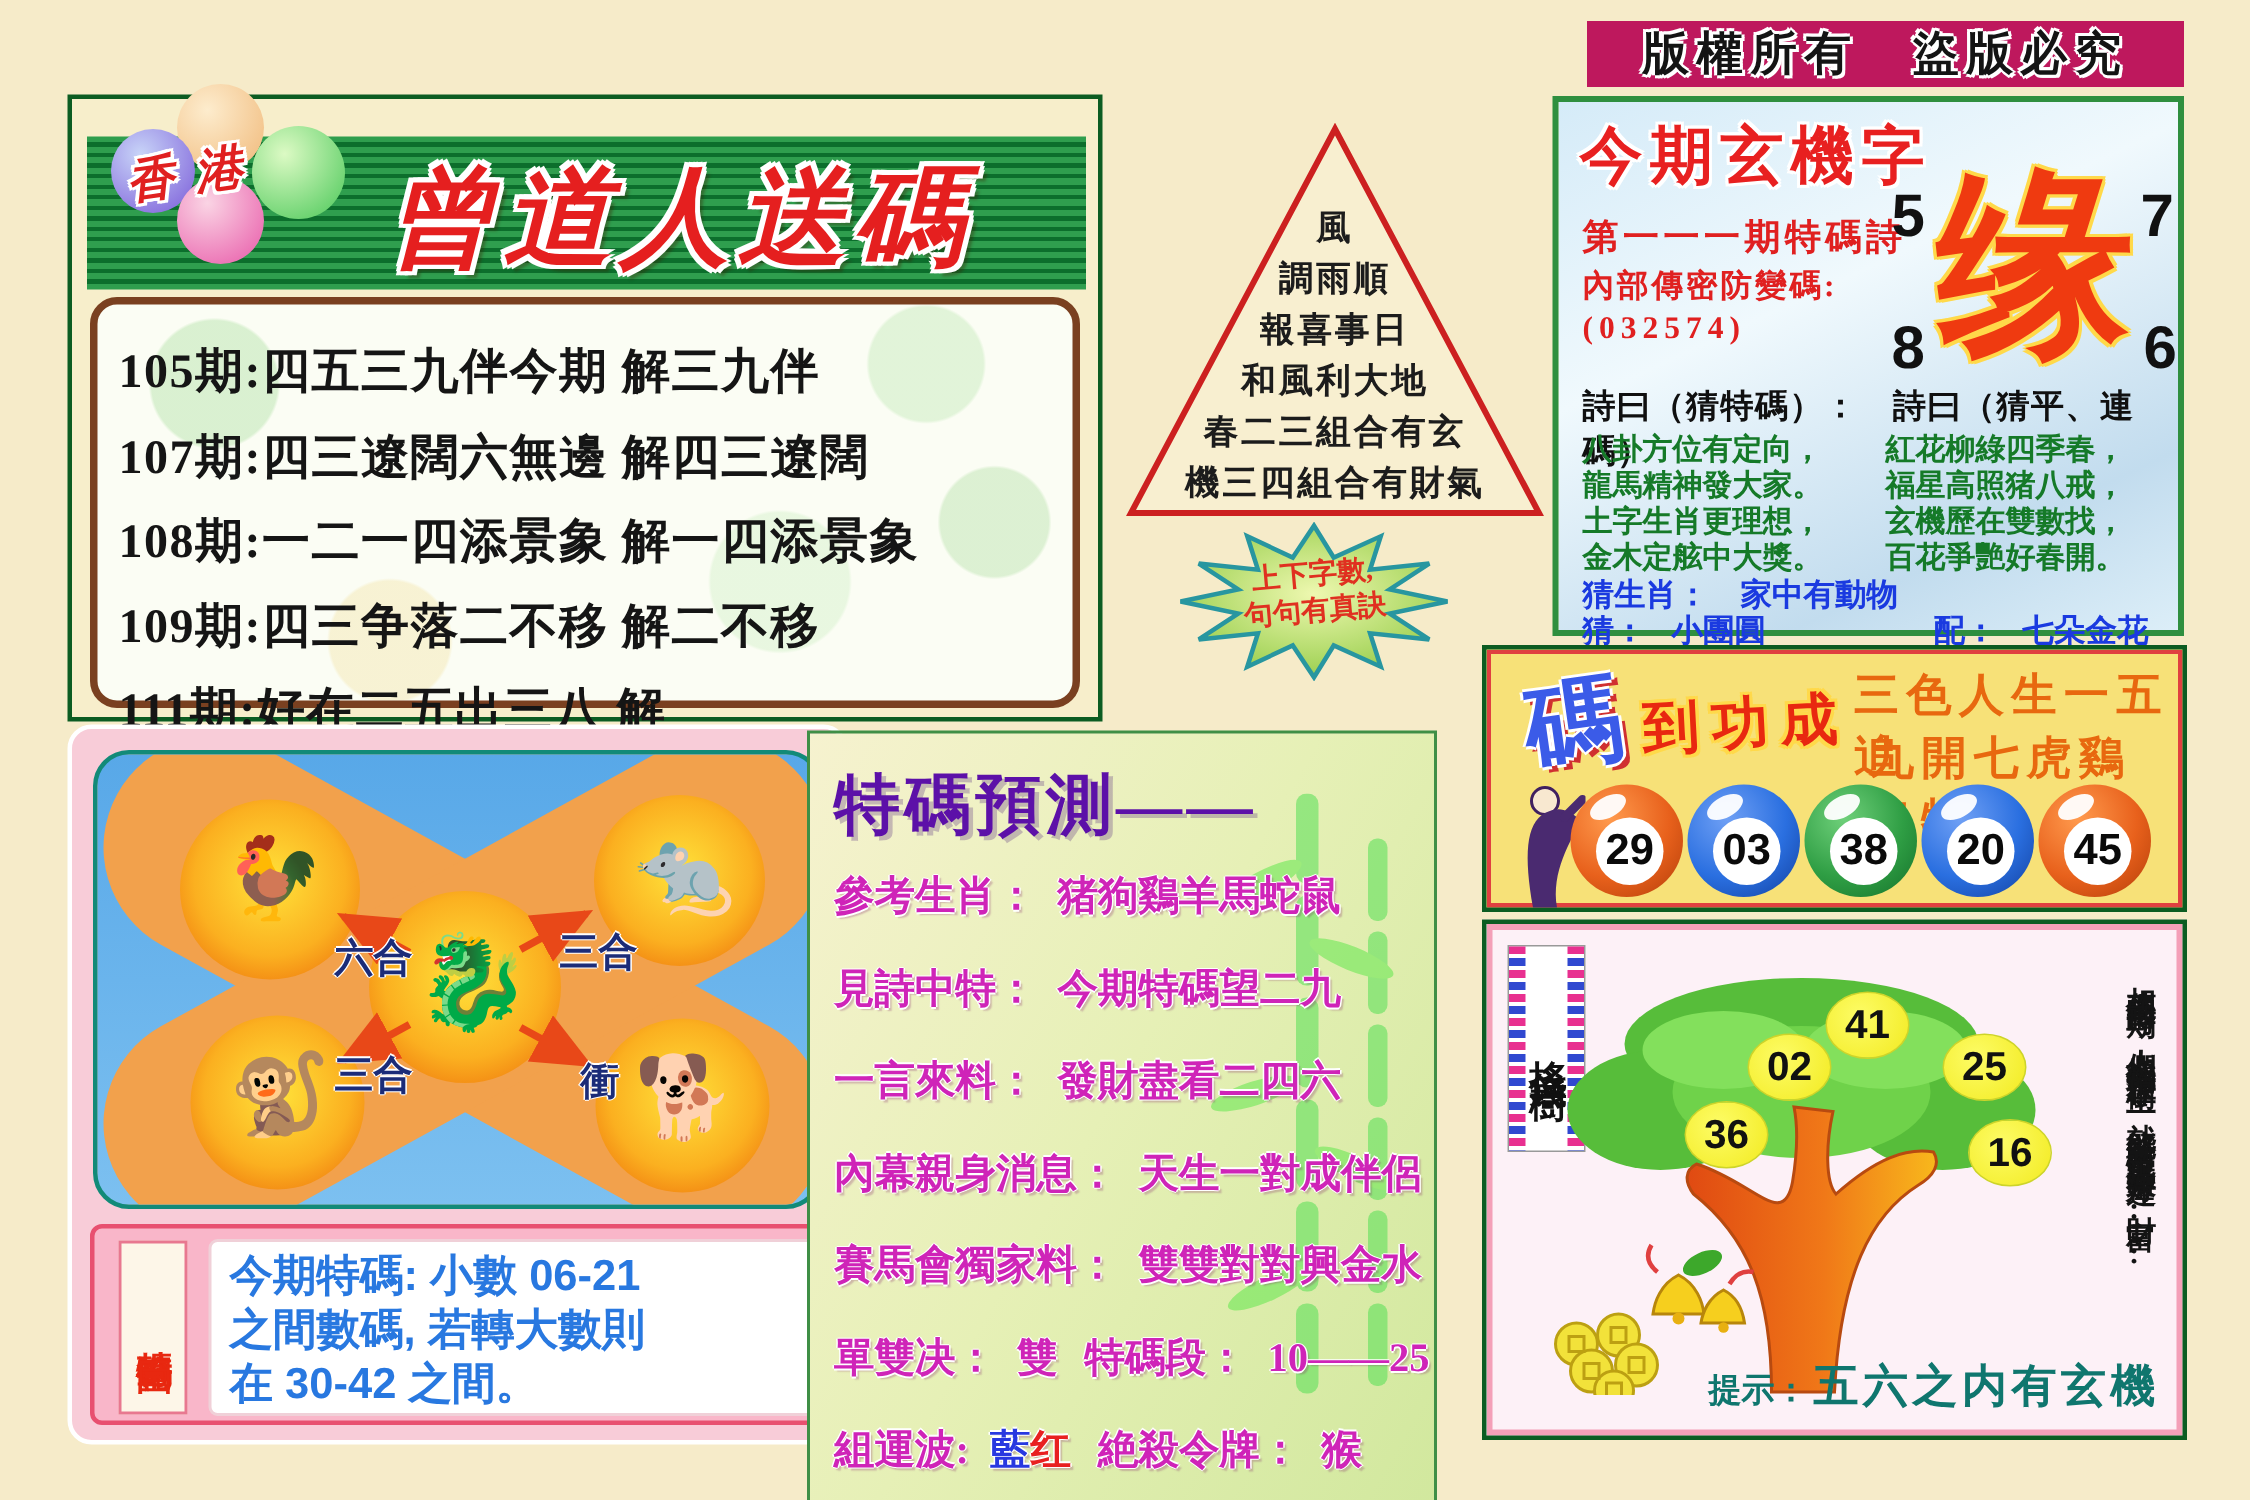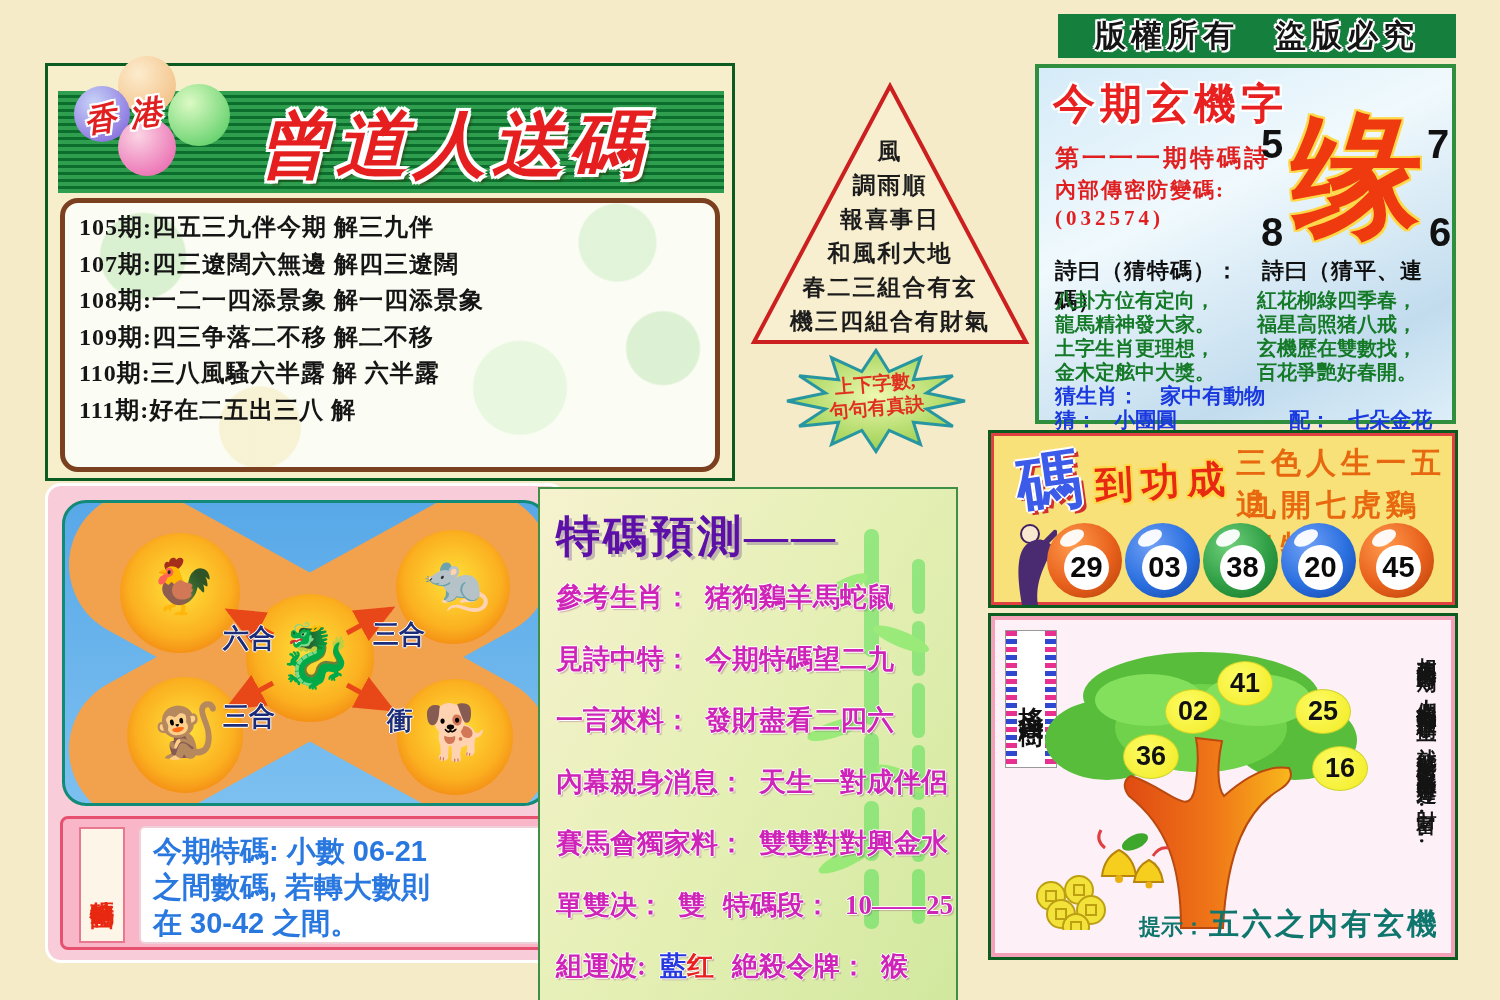--- a/index.html
+++ b/index.html
@@ -3,21 +3,21 @@
 <meta charset="utf-8">
 <style>
   * { margin:0; padding:0; box-sizing:border-box; }
   body { font-family:"Liberation Sans", sans-serif; }
   #stage { position:relative; width:1500px; height:1000px; background:#f6ebc9; overflow:hidden; }
   .serif { font-family:"Liberation Serif","DejaVu Serif",serif; }
   .ow { text-shadow:2px 0 0 #fff,-2px 0 0 #fff,0 2px 0 #fff,0 -2px 0 #fff,2px 2px 0 #fff,-2px -2px 0 #fff,2px -2px 0 #fff,-2px 2px 0 #fff; }
   .oy { text-shadow:2px 0 0 #ffd94a,-2px 0 0 #ffd94a,0 2px 0 #ffd94a,0 -2px 0 #ffd94a,2px 2px 0 #ffd94a,-2px -2px 0 #ffd94a,2px -2px 0 #ffd94a,-2px 2px 0 #ffd94a; }
 
   
-  .copyright { position:absolute; left:1058px; top:14px; width:398px; height:44px; background:#15803d; display:flex; align-items:center; justify-content:center; }
+  .copyright { position:absolute; left:1058px; top:14px; width:398px; height:44px; background:#be185d; display:flex; align-items:center; justify-content:center; }
   .copyright span { font-size:31px; font-weight:900; color:#141414; letter-spacing:5px; font-family:"Liberation Serif",serif;
     text-shadow:2px 0 0 #fff,-2px 0 0 #fff,0 2px 0 #fff,0 -2px 0 #fff,2px 2px 0 #fff,-2px -2px 0 #fff; }
 
   
   .left-box { position:absolute; left:45px; top:63px; width:690px; height:418px; border:3px solid #0c5c22; background:#f7eecb; }
   .title-band { position:absolute; left:10px; top:25px; width:666px; height:102px;
     background:repeating-linear-gradient(180deg,#2f9e4e 0 4px,#0c6e2c 4px 7px); }
   .main-title { position:absolute; left:200px; top:6px; font-size:72px; font-weight:900; font-style:italic; color:#e51f1f; letter-spacing:6px;
     font-family:"Liberation Serif",serif;
     text-shadow:3px 0 0 #fff,-3px 0 0 #fff,0 3px 0 #fff,0 -3px 0 #fff,3px 3px 0 #fff,-3px -3px 0 #fff,3px -3px 0 #fff,-3px 3px 0 #fff,5px 5px 2px rgba(60,30,0,.35);text-align:right; }
@@ -30,21 +30,21 @@
   .badge-text { position:absolute; left:28px; top:40px; font-size:32px; font-weight:900; font-style:italic; color:#e02020; transform:rotate(-8deg); letter-spacing:14px; font-family:"Liberation Serif",serif; }
   .history-box { position:absolute; left:12px; top:132px; width:660px; height:274px; border:5px solid #7a4020; border-radius:18px;
     background:
       radial-gradient(circle at 12% 20%, rgba(190,230,180,.55) 0 42px, transparent 44px),
       radial-gradient(circle at 85% 15%, rgba(200,235,190,.5) 0 38px, transparent 40px),
       radial-gradient(circle at 70% 70%, rgba(210,240,200,.45) 0 46px, transparent 48px),
       radial-gradient(circle at 30% 85%, rgba(245,235,190,.6) 0 40px, transparent 42px),
       radial-gradient(circle at 92% 55%, rgba(190,228,178,.5) 0 36px, transparent 38px),
       #fbfdf4;
     padding:6px 14px; }
-  .history-box div { font-size:24px; font-weight:700; color:#151515; line-height:36.5px; letter-spacing:1px; font-family:"Liberation Serif","DejaVu Serif",serif; white-space:nowrap; }
+  .history-box div { font-size:32px; font-weight:700; color:#151515; line-height:36.5px; letter-spacing:1px; font-family:"Liberation Serif","DejaVu Serif",serif; white-space:nowrap;margin-top:20px; }
 
   
   .triangle-block { position:absolute; left:750px; top:82px; width:280px; height:265px; }
   .triangle-lines { position:absolute; left:0; bottom:8px; width:100%; text-align:center; font-family:"Liberation Serif",serif; font-weight:600; color:#1c1c1c; }
   .triangle-lines div { font-size:23px; line-height:34px; letter-spacing:2px; }
 
   
   .starburst { position:absolute; left:783px; top:348px; width:186px; height:106px; }
   .starburst .txt { position:absolute; left:0; top:24px; width:100%; text-align:center; color:#e03020; font-weight:900; font-size:19px; line-height:24px; transform:rotate(-5deg); font-family:"Liberation Serif",serif; }
 
@@ -134,21 +134,20 @@
       <div class="bl bl2"></div>
       <div class="bl bl3"></div>
       <div class="bl bl4"></div>
       <div class="badge-text ow">香港</div>
     </div>
     <div class="history-box">
       <div>105期:四五三九伴今期 解三九伴</div>
       <div>107期:四三遼闊六無邊 解四三遼闊</div>
       <div>108期:一二一四添景象 解一四添景象</div>
       <div>109期:四三争落二不移 解二不移</div>
-      <div>110期:三八風騷六半露 解 六半露</div>
       <div>111期:好在二五出三八 解</div>
     </div>
   </div>
 
   <div class="triangle-block">
     <svg width="280" height="265" viewBox="0 0 280 265">
       <polygon points="140,4 276,260 4,260" fill="#f8efd0" stroke="#cc2020" stroke-width="4"></polygon>
     </svg>
     <div class="triangle-lines serif">
       <div>風</div>

